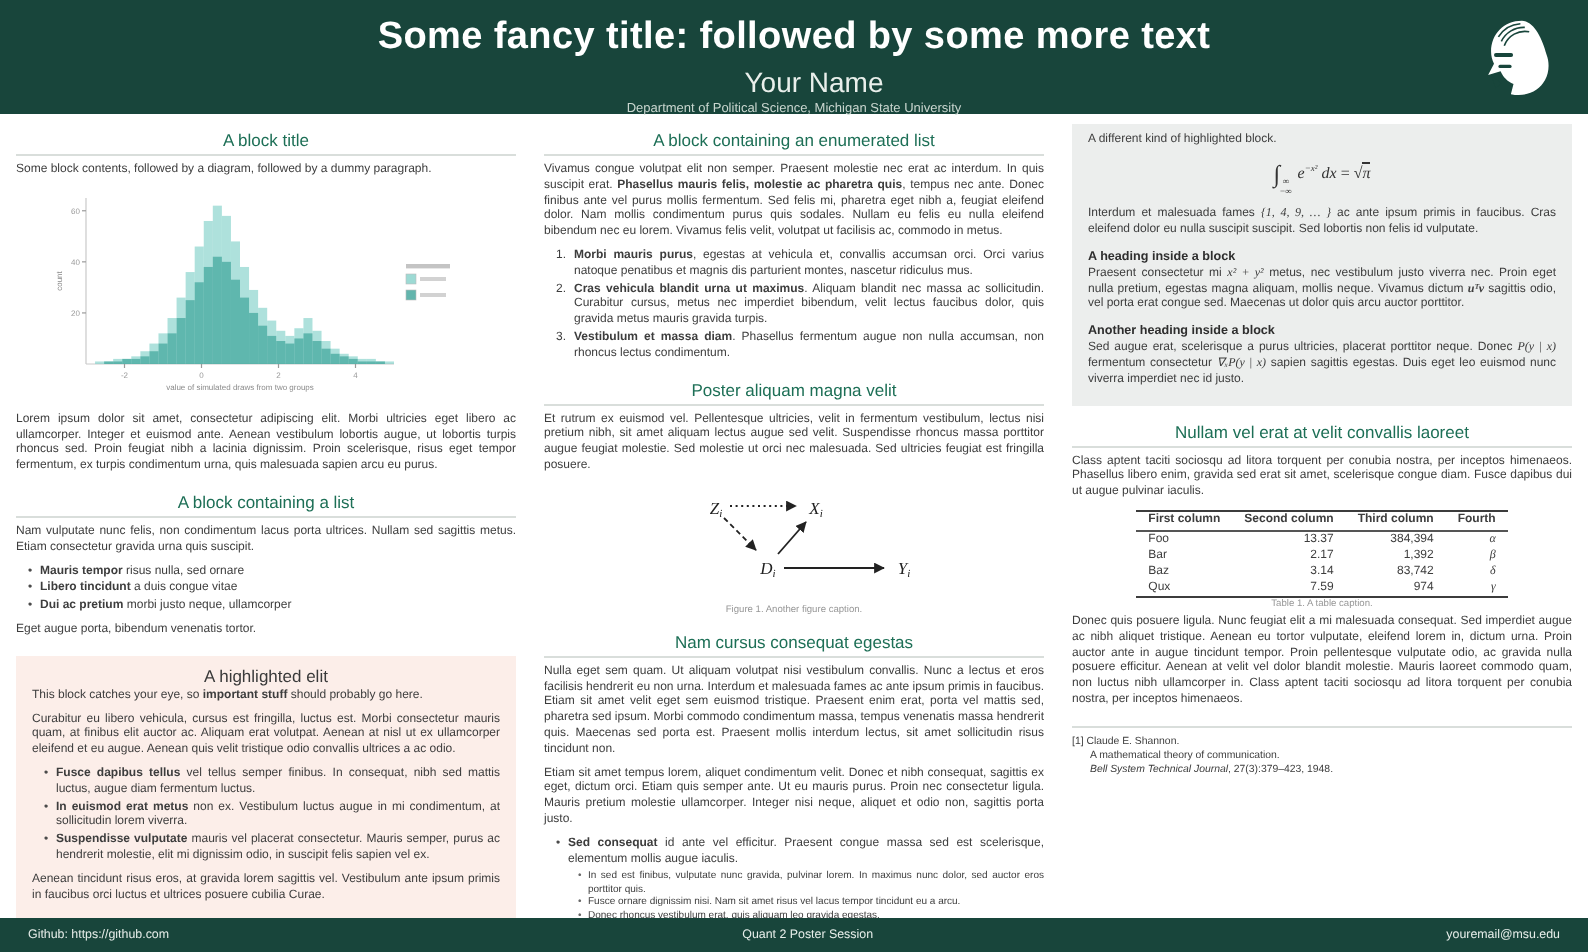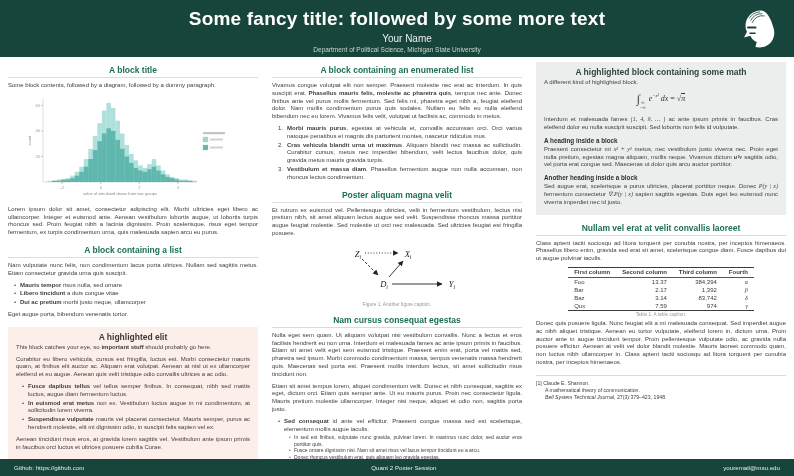--- a/index.html
+++ b/index.html
@@ -1,28 +1,28 @@
 <!DOCTYPE html>
 <html><head>
 <meta charset="utf-8">
 <style>
   html,body{margin:0;padding:0;background:#ffffff;}
   .poster{width:794px;height:476px;overflow:hidden;position:relative;
           font-family:"Liberation Sans",sans-serif;color:#3d3d3d;background:#fff;}
   
   .header{height:57px;background:var(--green,#18453B);color:#fff;text-align:center;position:relative;}
   .header h1{margin:0;padding-top:8px;font-size:19px;font-weight:700;letter-spacing:.2px;}
-  .author{font-size:10px;margin-top:3px;color:#e9efeb;margin-left:20px;}
+  .author{font-size:14px;margin-top:3px;color:#e9efeb;margin-left:20px;}
   .affil{font-size:6.5px;margin-top:2px;color:#c9d6cf;}
   .logo{position:absolute;right:14px;top:6px;width:44px;height:44px;}
   
   .cols{display:flex;height:402px;box-sizing:border-box;padding:5px 8px 0;gap:14px;overflow:hidden;}
   .col{flex:1;min-width:0;}
   .block{margin-bottom:8px;}
-  .block-title{color:var(--btitle,#1d6f56);font-weight:700;font-size:8.5px;text-align:center;margin:3px 0 2px;}
+  .block-title{color:var(--btitle,#1d6f56);font-weight:400;font-size:8.5px;text-align:center;margin:3px 0 2px;}
   .rule{border-top:1px solid #d9dedb;margin-bottom:4px;}
   p{font-size:6px;line-height:1.3;margin:0 0 4px;text-align:justify;}
   .b{font-weight:700;}
   .i{font-style:italic;}
   .m{font-family:"Liberation Serif",serif;font-style:italic;}
   ul,ol{margin:0 0 4px;padding-left:6px;list-style:none;font-size:6px;line-height:1.3;}
   li{position:relative;padding-left:6px;margin-bottom:1px;text-align:justify;}
   ul.bullets > li::before{content:"•";position:absolute;left:0;top:0;color:#4a4a4a;}
   ol.enum{counter-reset:item;}
   ol.enum > li{counter-increment:item;padding-left:9px;}
@@ -254,21 +254,20 @@
                 <li><span>In sed est finibus, vulputate nunc gravida, pulvinar lorem. In maximus nunc dolor, sed auctor eros porttitor quis.</span></li>
                 <li><span>Fusce ornare dignissim nisi. Nam sit amet risus vel lacus tempor tincidunt eu a arcu.</span></li>
                 <li><span>Donec rhoncus vestibulum erat, quis aliquam leo gravida egestas.</span></li>
               </ul></li>
           </ul>
       </section>
     </div>
 
     <div class="col">
       <section class="block example">
-        <h2 class="block-title">A highlighted block containing some math</h2>
         <p><span>A different kind of highlighted block.</span></p>
         <div class="display-math">
           <span class="int">∫</span><span class="lim">
               <span>∞</span>
               <span>−∞</span>
             </span>
           <span class="mi">e</span><sup>−x²</sup>
           <span class="mi">dx</span>
           <span>=</span>
           <span>√</span><span class="rad">π</span>

